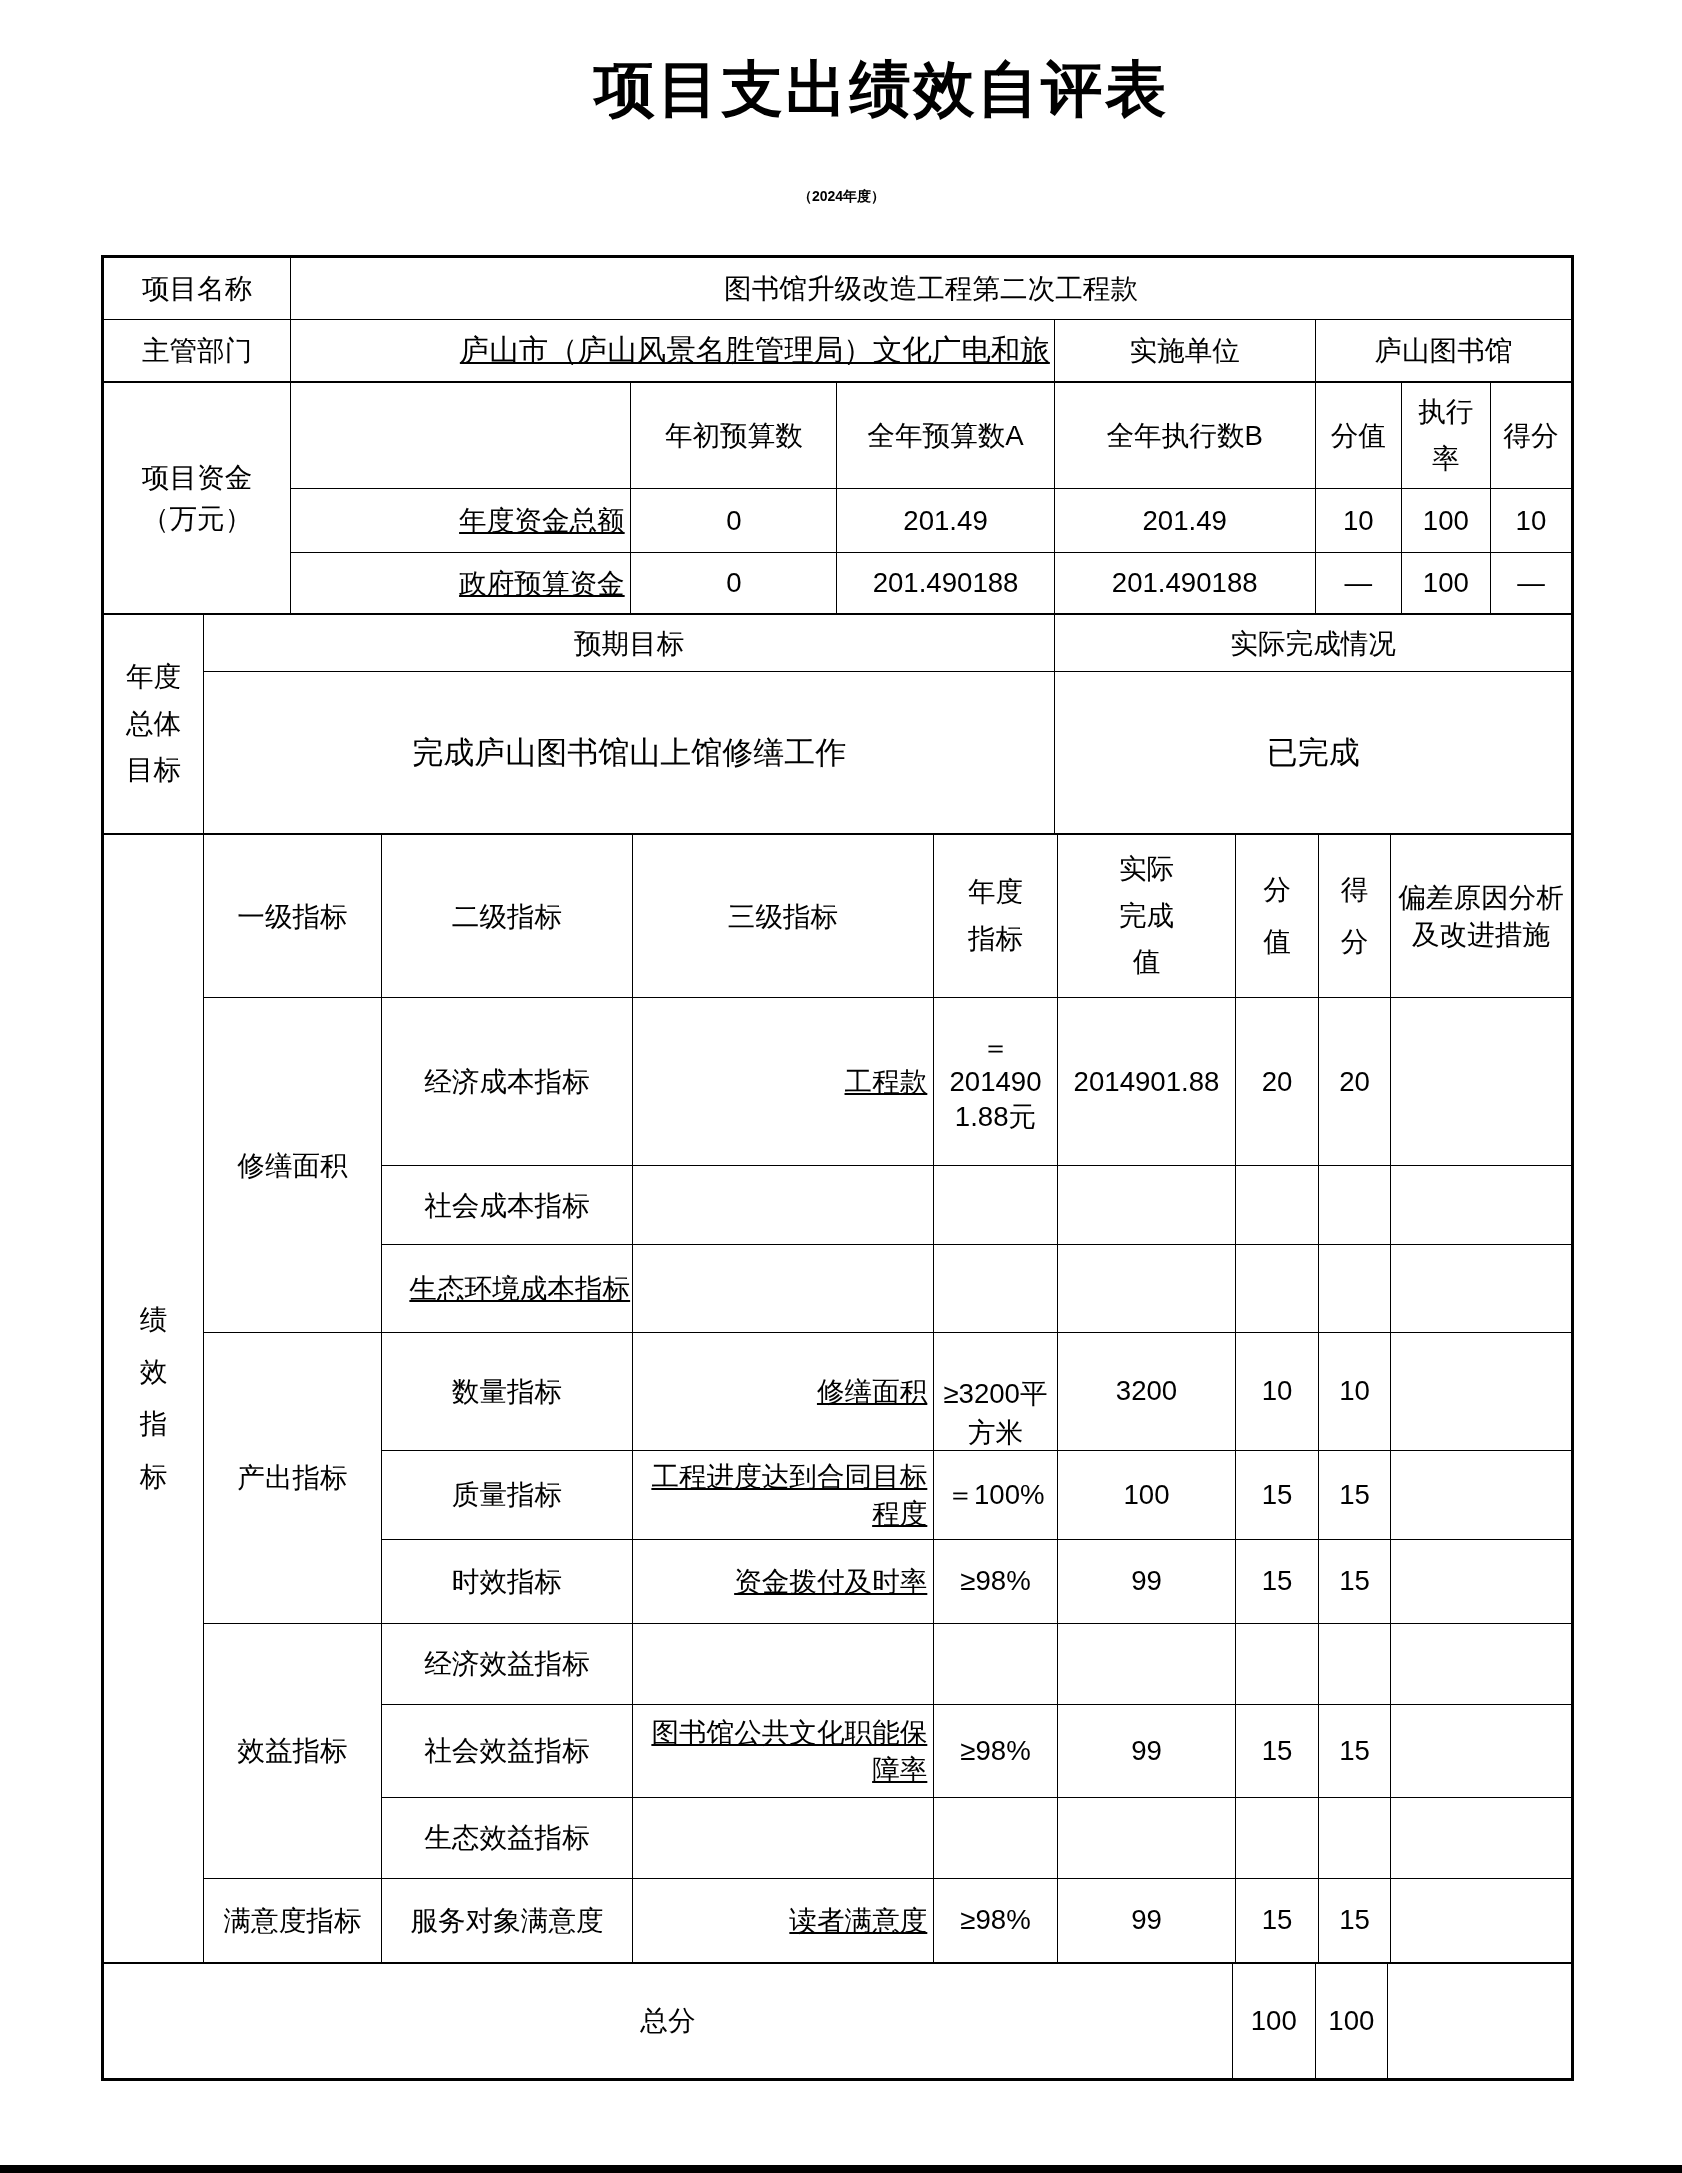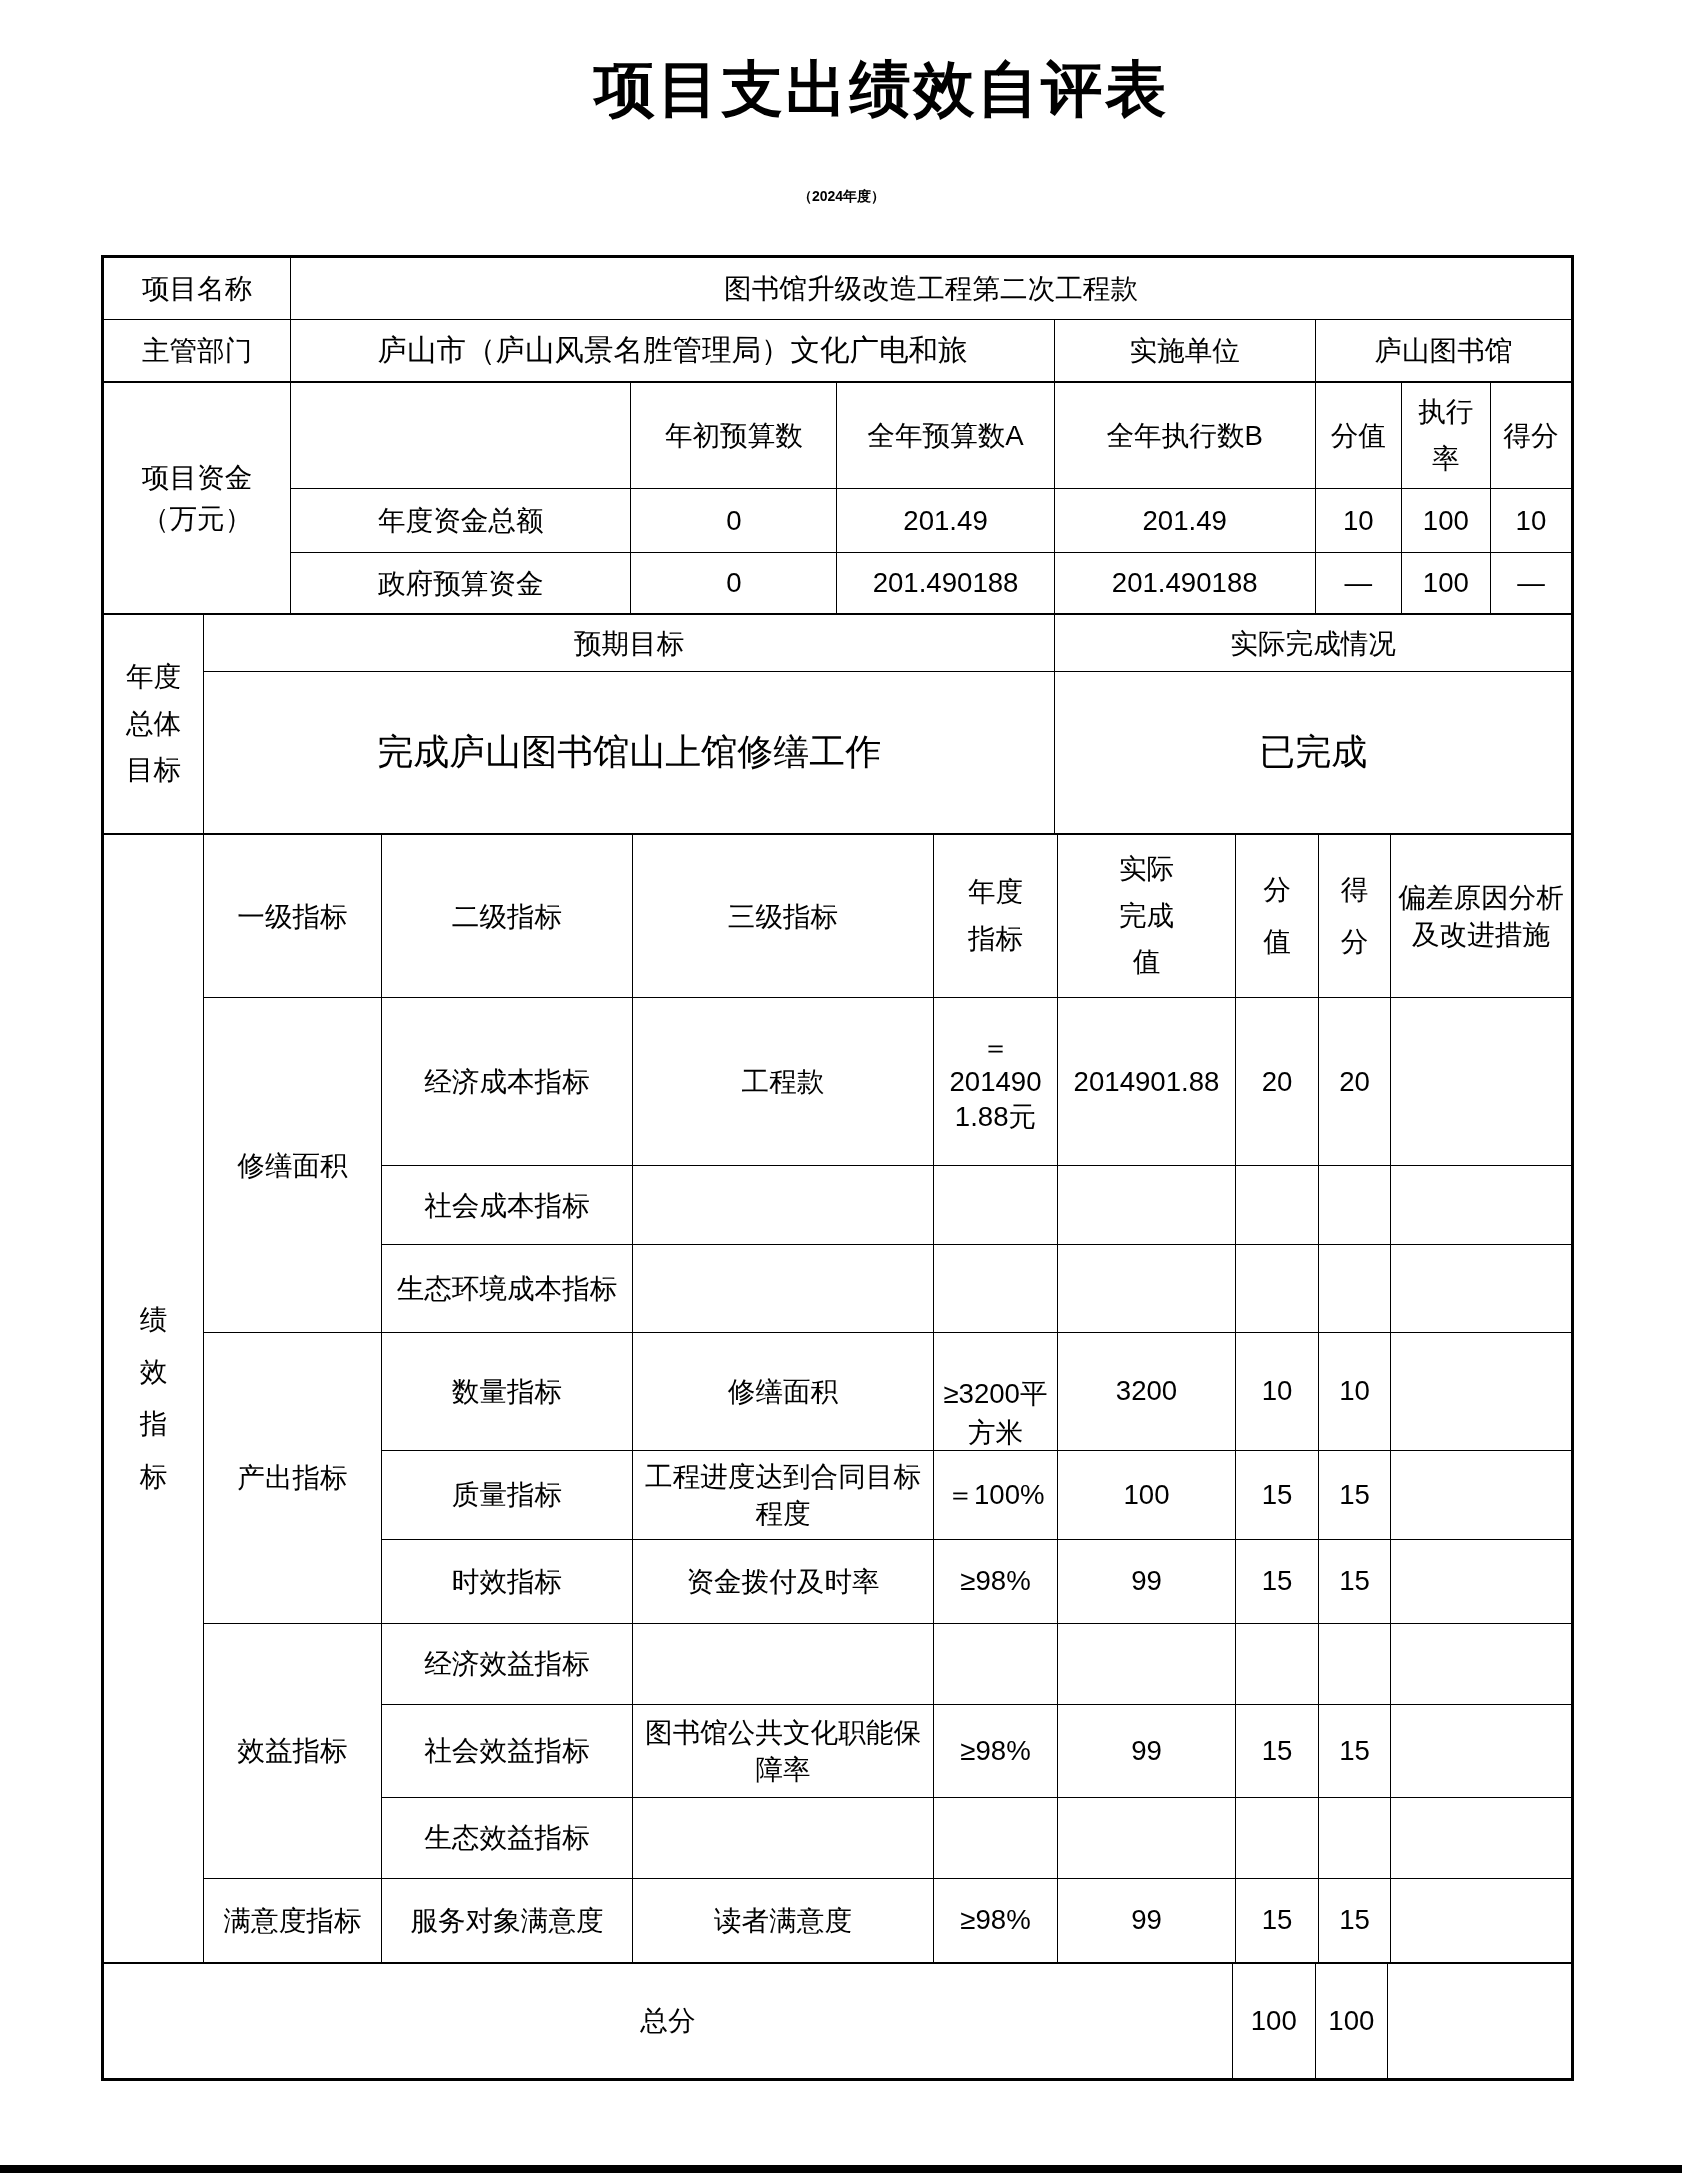--- a/index.html
+++ b/index.html
@@ -18,28 +18,28 @@
   }
   .tbl-wrap {
     position:absolute; left:101px; top:255px; width:1469px;
     border:2.9px solid #000;
   }
   table { border-collapse:collapse; table-layout:fixed; width:100%; }
   td {
     border:1.9px solid #000; text-align:center; vertical-align:middle;
     font-size:27.6px; padding:1.9px 5.7px; overflow:hidden; word-break:break-all;
   }
-  td.l { text-align:center; }
+  td.l { text-align:right;text-decoration:underline; }
   .dept-cell { font-size:29.5px; padding:1.9px 3.8px; }
   .w1 { width:1.3em; margin:0 auto; line-height:1.9; }   
   .w2 { width:2.5em; margin:0 auto; line-height:1.7; }   
   .w45 { width:4.6em; margin:16px auto; line-height:1.5; }  
   .pre { white-space:pre-line; }
   .clipbox { height:74px; overflow:hidden; line-height:39px;margin-top:39px; }
-  .goal { font-size:36px; }
+  .goal { font-size:31px; }
   .bottom-bar {
     position:absolute; left:0; bottom:0; width:100%; height:7.6px; background:#000;
   }
 </style>
 </head>
 <body>
 
 <div class="title">项目支出绩效自评表</div>
 <div class="subtitle">（2024年度）</div>
 

